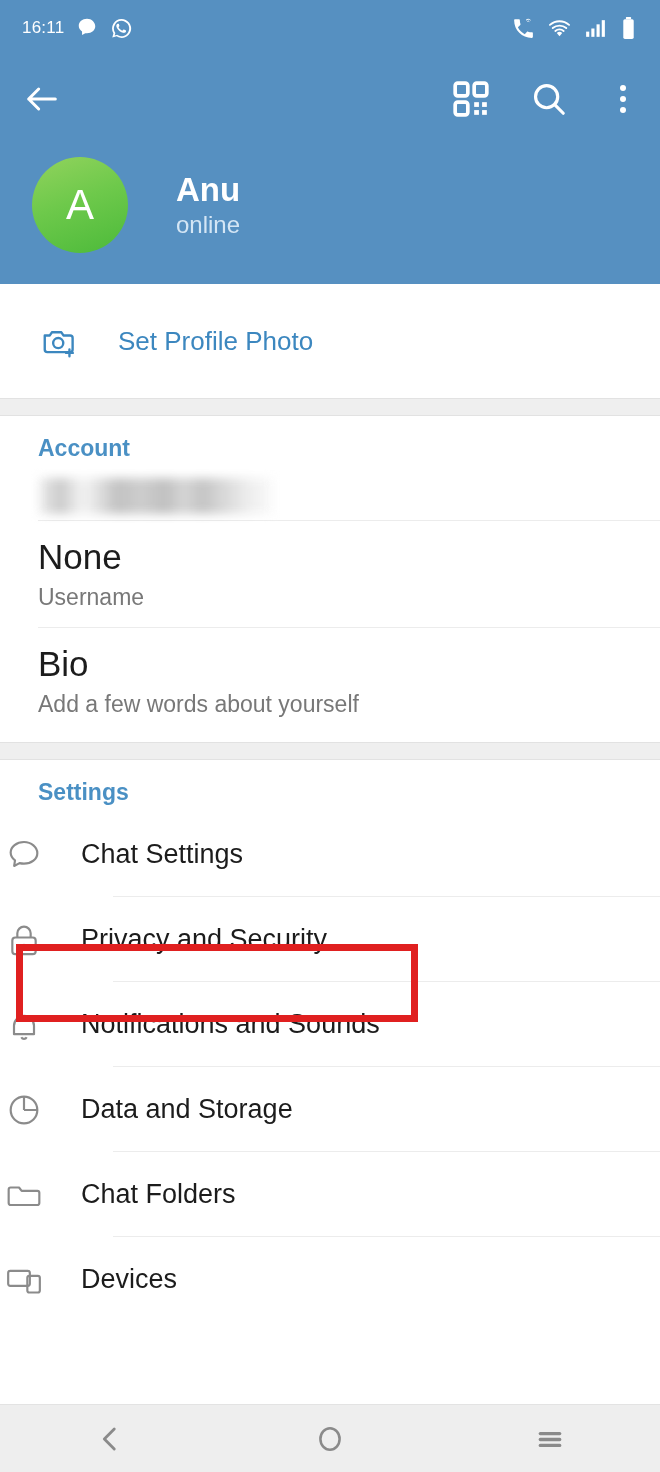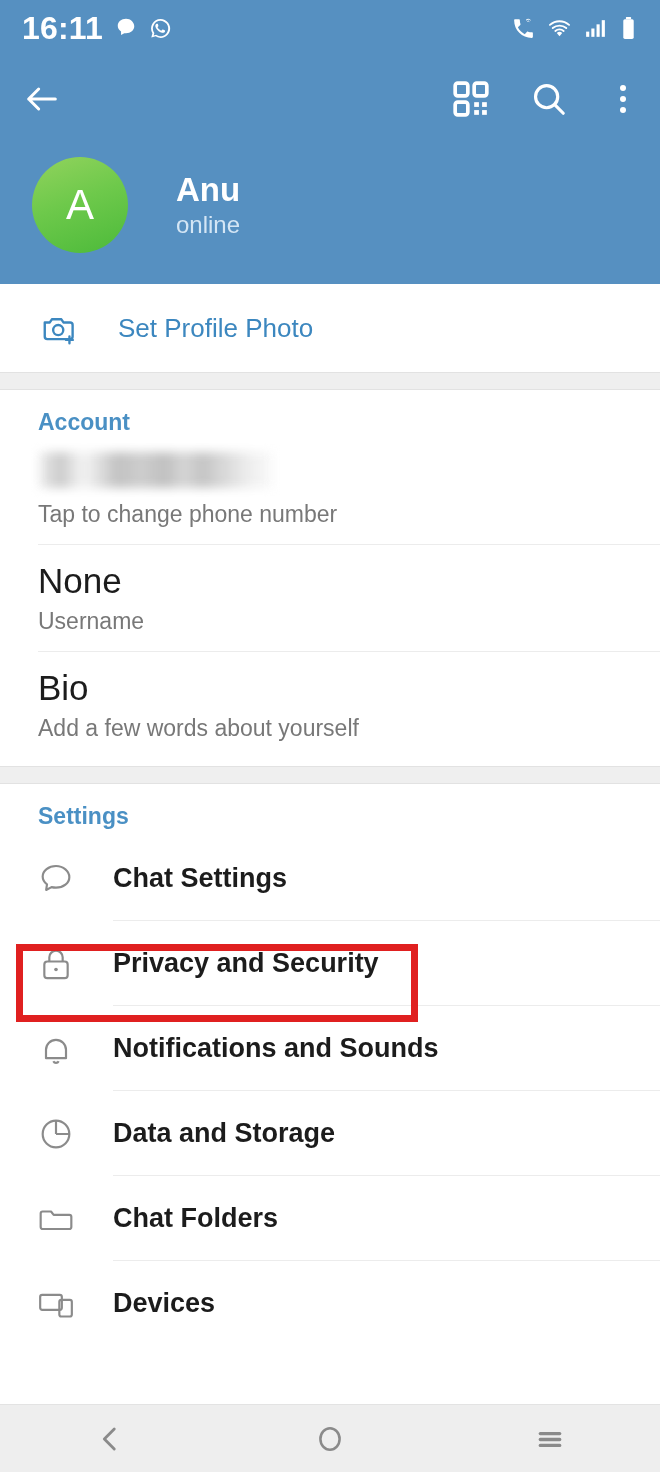--- a/index.html
+++ b/index.html
@@ -15,21 +15,21 @@
   .header {
     position: absolute; top: 0; left: 0; width: 660px; height: 284px;
     background: #5690c1;
   }
   .statusbar {
     position: absolute; top: 0; left: 0; width: 660px; height: 56px;
     display: flex; align-items: center; padding: 0 22px;
   }
   .sb-left { display: flex; align-items: center; gap: 12px; }
   .sb-time {
-    color: #fff; font-size: 32px; font-weight: bold; letter-spacing: .2px;
+    color: #fff; font-size: 17px; font-weight: normal; letter-spacing: .2px;
   }
   .sb-right { margin-left: auto; display: flex; align-items: center; gap: 11px; }
   .sb-icon { display: block; }
 
   .toolbar {
     position: absolute; top: 60px; left: 0; width: 660px; height: 78px;
     display: flex; align-items: center; padding: 0 22px;
   }
   .tb-actions { margin-left: auto; display: flex; align-items: center; gap: 40px; }
   .tb-btn { display: flex; align-items: center; justify-content: center; cursor: pointer; }
@@ -50,21 +50,21 @@
 
   
   .body-area {
     position: absolute; top: 284px; left: 0; width: 660px; height: 1188px;
     background: #fff;
   }
   .gap-band { width: 660px; height: 18px; background: #efefef;
               border-top: 1px solid #e2e2e2; border-bottom: 1px solid #e2e2e2; }
 
   .photo-row {
-    height: 88px; display: flex; align-items: center; padding-left: 38px; cursor: pointer;
+    height: 114px; display: flex; align-items: center; padding-left: 38px; cursor: pointer;
   }
   .photo-icon { width: 42px; display: flex; align-items: center; justify-content: center; }
   .photo-label { margin-left: 38px; color: #3c87bf; font-size: 26px; }
 
   .section-title {
     color: #4a90c4; font-size: 23px; font-weight: bold;
     padding: 19px 0 6px 38px;
   }
 
   .acct-row { padding: 0 0 0 38px; cursor: pointer; }
@@ -77,21 +77,21 @@
       #f6f6f6 0%, #dcdcdc 4%, #c9c9c9 10%, #e8e8e8 16%, #f2f2f2 20%,
       #dedede 26%, #bfbfbf 34%, #cccccc 44%, #bdbdbd 54%, #d4d4d4 62%,
       #c2c2c2 70%, #d9d9d9 80%, #eeeeee 90%, #fafafa 100%);
     filter: blur(5px); opacity: .95;
   }
   .acct-main { color: #1c1c1c; font-size: 35px; padding-top: 16px; }
   .acct-sub { color: #787878; font-size: 23px; padding: 7px 0 16px 0; }
 
   .settings-item {
     position: relative; height: 85px; display: flex; align-items: center;
-    padding-left: 32px; cursor: pointer; font-weight: bold;
+    cursor: pointer;
   }
   .si-icon { width: 48px; display: flex; align-items: center; justify-content: center; flex: none; }
   .si-label { margin-left: 33px; color: #1c1c1c; font-size: 27px; }
   .si-divider {
     position: absolute; left: 113px; right: 0; bottom: 0; height: 1px; background: #ececec;
   }
 
   .highlight-box {
     position: absolute; left: 16px; top: 944px; width: 402px; height: 78px;
     border: 7px solid #e02020; pointer-events: none; z-index: 5;
@@ -203,21 +203,20 @@
       </span>
       <span class="photo-label">Set Profile Photo</span>
     </div>
 
     <div class="gap-band"></div>
 
     <div class="section-title">Account</div>
 
     <div class="acct-row">
       <div class="blur-value"></div>
-      <div class="acct-sub">Tap to change phone number</div>
       <div class="divider-line"></div>
     </div>
 
     <div class="acct-row">
       <div class="acct-main">None</div>
       <div class="acct-sub">Username</div>
       <div class="divider-line"></div>
     </div>
 
     <div class="acct-row">

